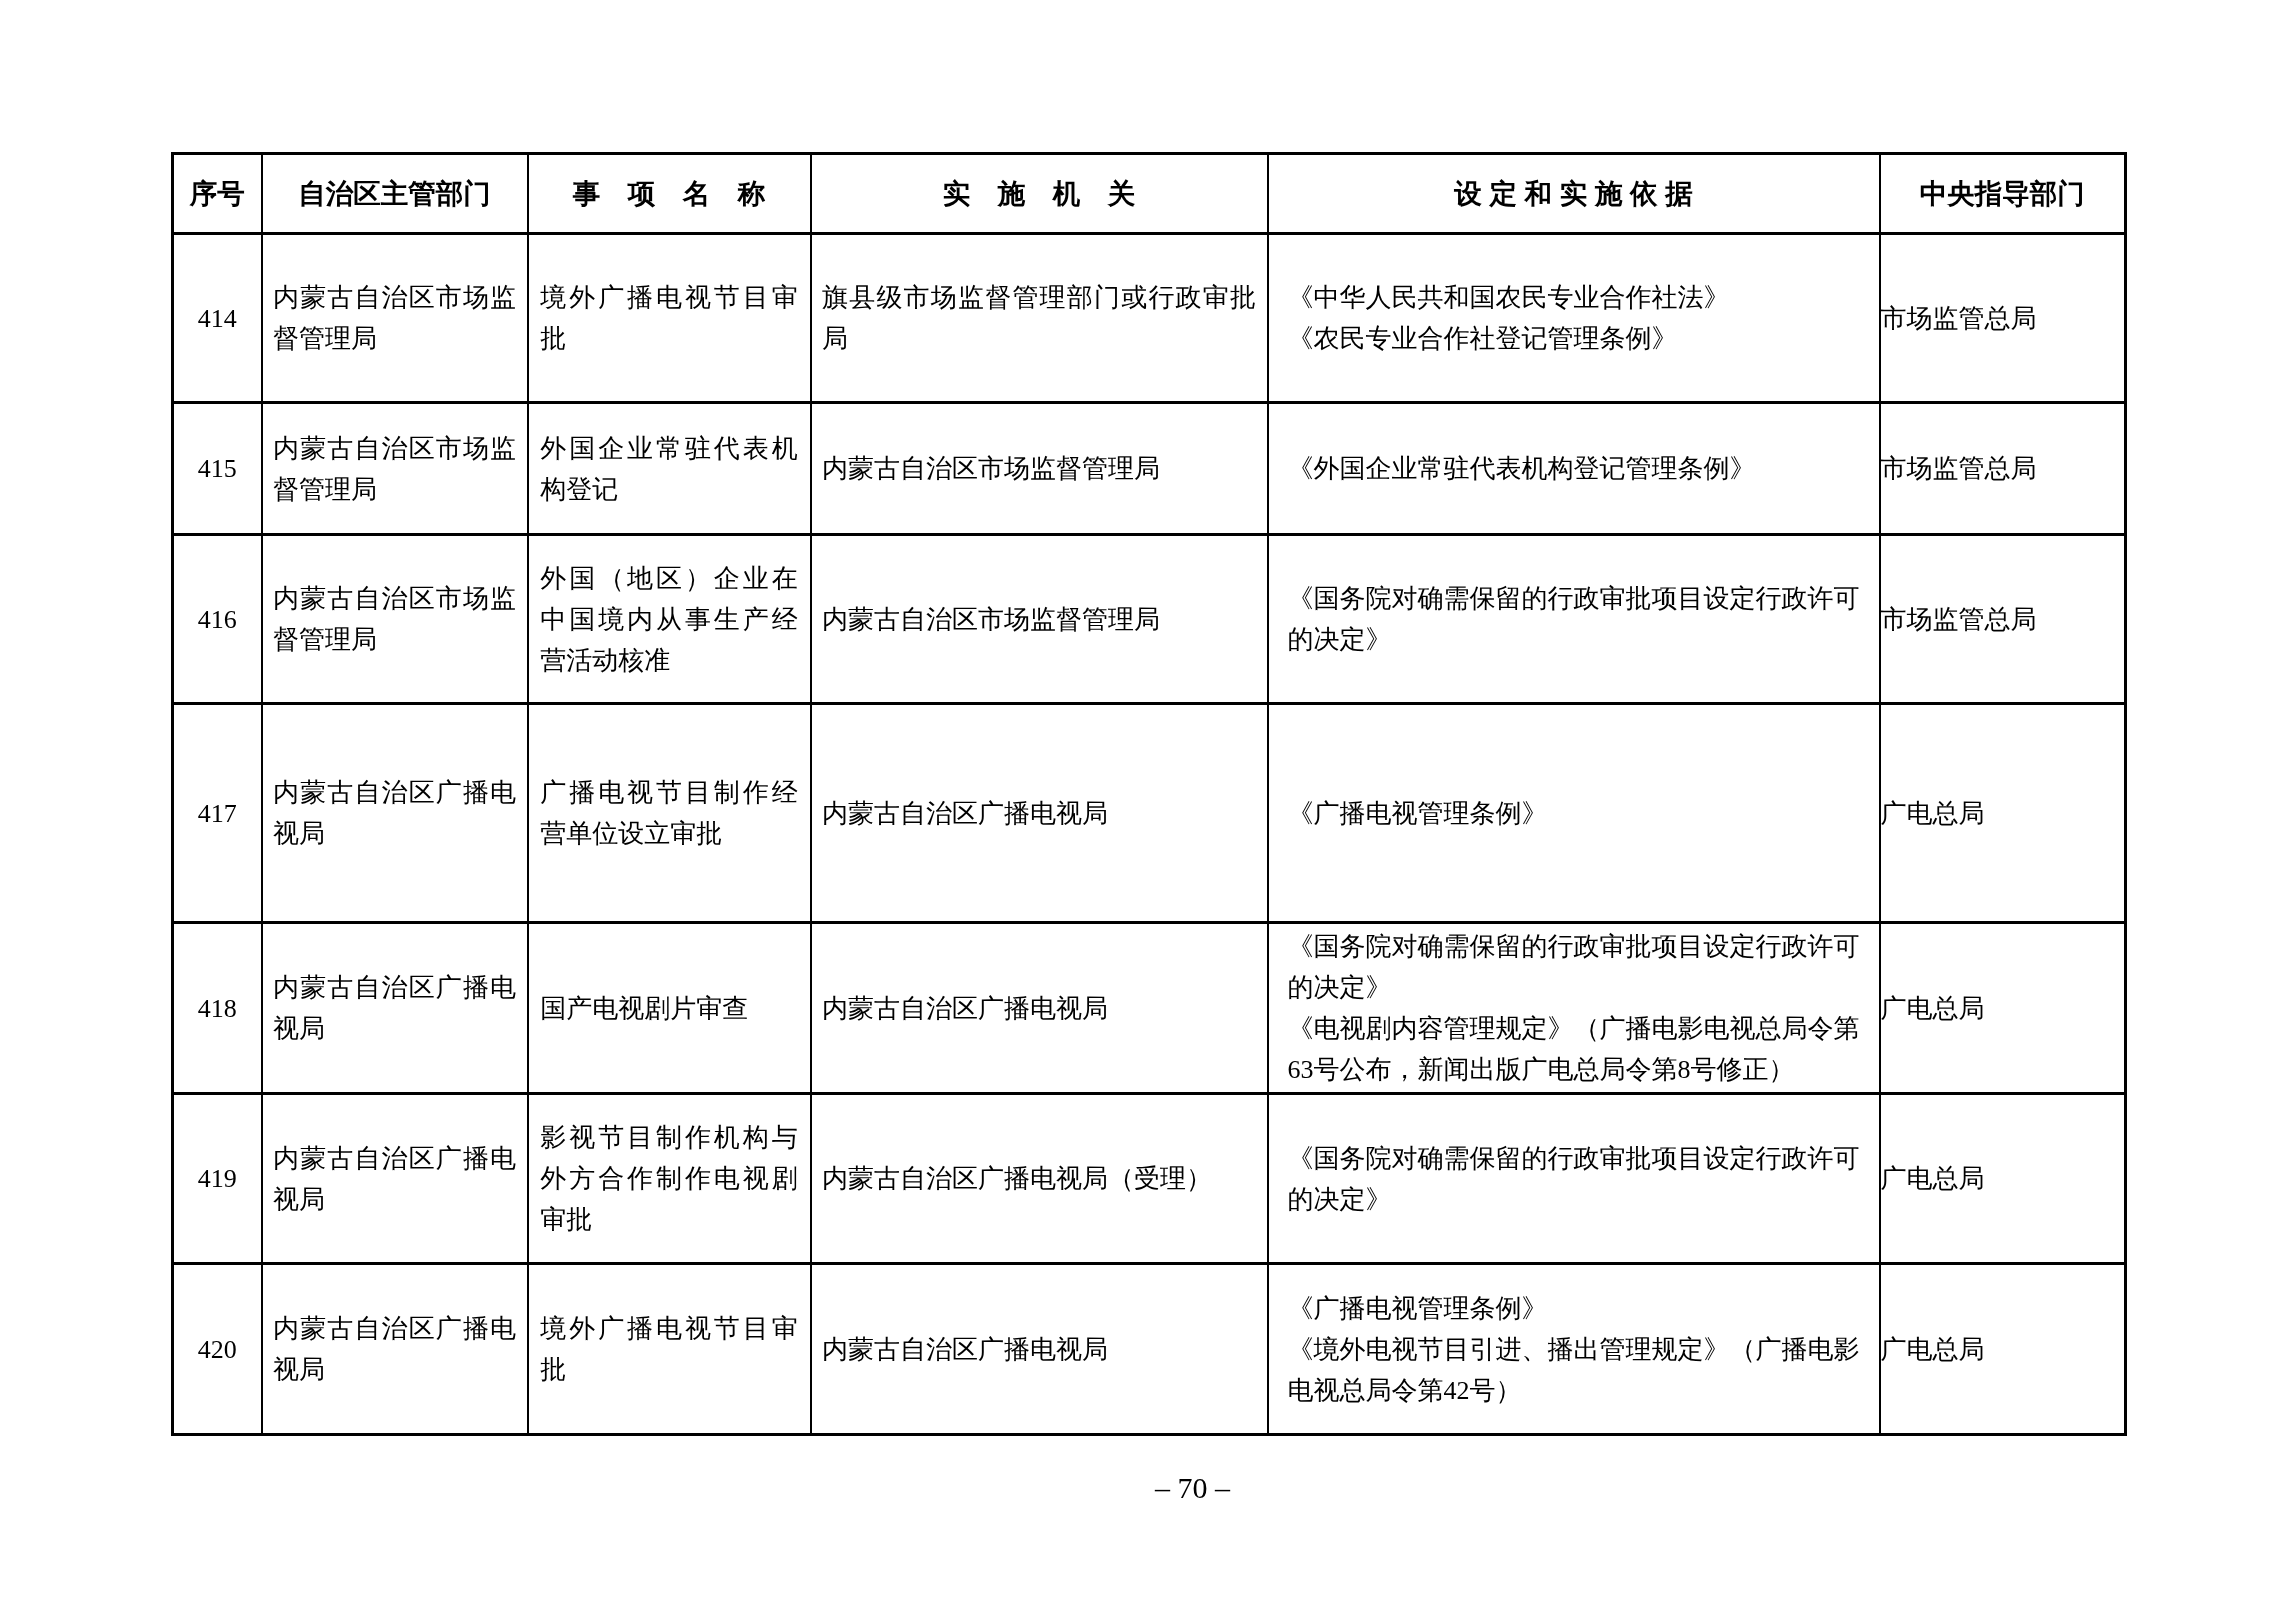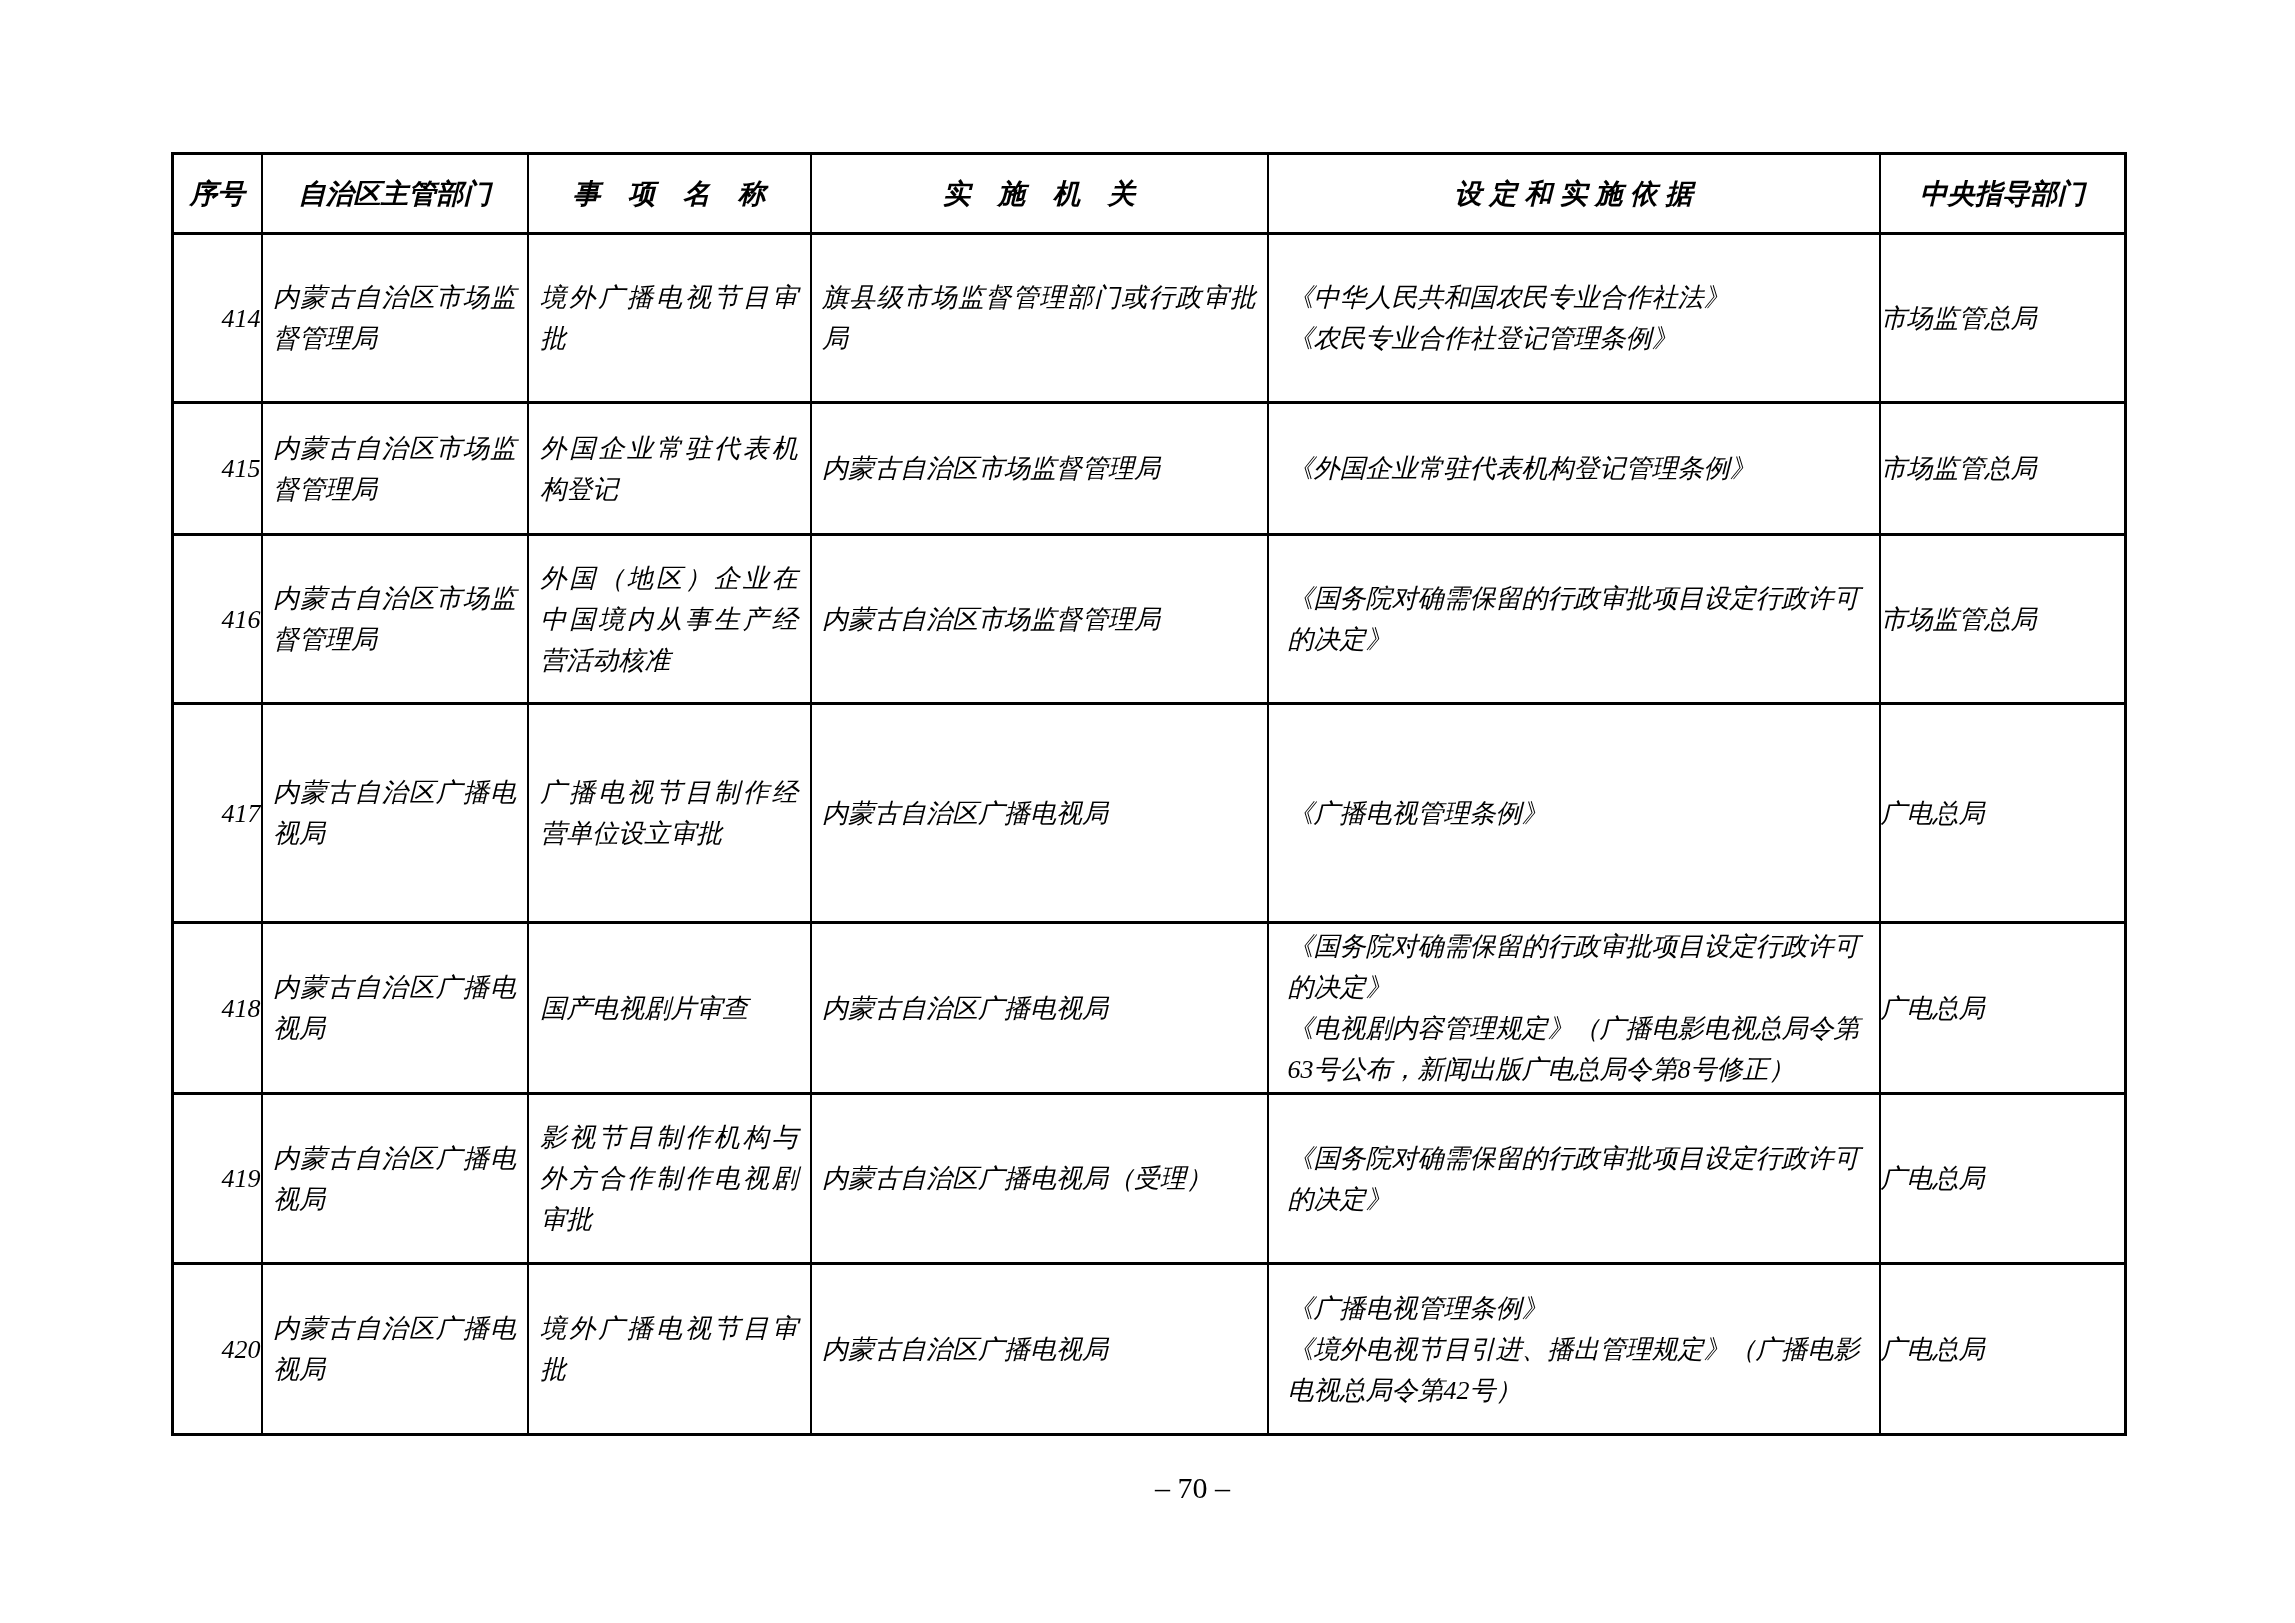--- a/index.html
+++ b/index.html
@@ -21,39 +21,38 @@
   .approval th, .approval td {
     border:2.6px solid #000;
     border-top-width:3.9px;
     border-bottom-width:3.9px;
     vertical-align:middle;
     font-size:26px;
     line-height:41px;
     padding:0;
     overflow:hidden;
     font-weight:normal;
-    font-style:italic;
   }
   .approval thead th {
     font-family:"Liberation Sans","DejaVu Sans",sans-serif;
     font-weight:700;
     font-size:27.5px;
     text-align:center;
     white-space:nowrap;
   }
   tr.hrow   { height:80px; }
   tr.r414   { height:169px; }
   tr.r415   { height:132px; }
   tr.r416   { height:169px; }
   tr.r417   { height:219px; }
   tr.r418   { height:171px; }
   tr.r419   { height:170px; }
   tr.r420   { height:171px; }
 
-  td.c-index   { text-align:right; }
+  td.c-index   { text-align:center; }
   td.c-dept    { text-align:justify; text-justify:inter-character; padding:0 10.5px; }
   td.c-item    { text-align:justify; text-justify:inter-character; padding:0 11.8px; }
   td.c-agency  { text-align:justify; text-justify:inter-character; padding:0 10.5px; }
   td.c-basis   { padding:0 19px; }
   td.c-basis .basis-line { text-align:justify; text-justify:inter-character; }
   td.c-central { text-align:left; }
 
   .page-number {
     position:absolute;
     left:0; top:1468px;

